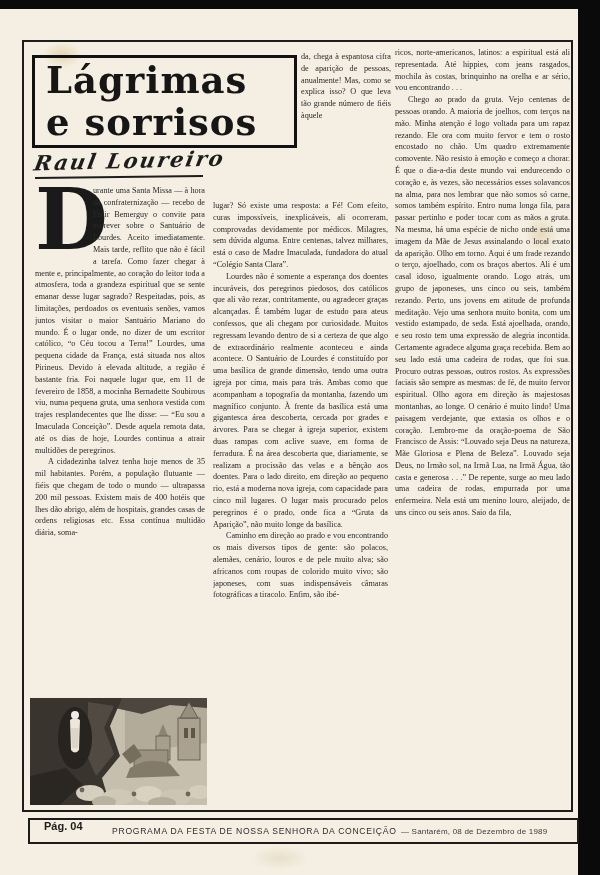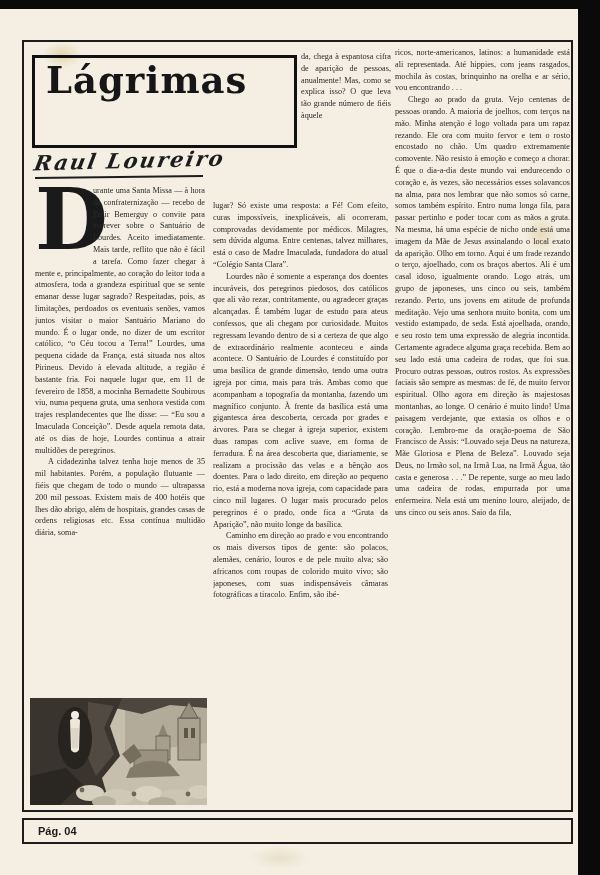--- a/index.html
+++ b/index.html
@@ -54,23 +54,23 @@
   .dropcap{
     float:left;width:54px;height:68px;margin:3px 4px 0 0;
     font-family:"DejaVu Serif", serif;font-weight:bold;
     font-size:84px;line-height:64px;color:#1a1a1a;text-align:left;
   }
   .photo{
     position:absolute;left:6px;top:656px;width:177px;height:107px;overflow:hidden;
     background:#c9c2b2;
   }
   .footer-bar{
-    position:absolute;left:22px;top:818px;width:551px;height:26px;
+    position:absolute;left:28px;top:818px;width:551px;height:26px;
     border:2px solid #1c1c1c;box-sizing:border-box;
-    display:flex;align-items:center;
+    display:flex;align-items:flex-start;
     font-family:"Liberation Sans", sans-serif;
   }
   .footer-page{
     font-weight:bold;font-size:11px;color:#1c1c1c;margin-left:14px;white-space:nowrap;
   }
   .footer-center{flex:1;text-align:center;white-space:nowrap;overflow:hidden;}
   .footer-program{font-size:8.6px;letter-spacing:.7px;color:#2c2c2c;}
   .footer-issue{font-size:8px;letter-spacing:.2px;color:#3a3a3a;}
 </style>
 </head>
@@ -79,20 +79,21 @@
 <div class="scan-edge-top"></div>
 <div class="scan-edge-right"></div>
 <div class="stain stain1"></div>
 <div class="stain stain2"></div>
 <div class="stain stain3"></div>
 
 <div class="frame">
 
   <div class="title-box">
     <div class="title-line">Lágrimas</div>
+    <div class="title-line">e sorrisos</div>
   </div>
 
   <div class="signature-wrap">
     <span class="signature-text">Raul Loureiro</span>
     <div class="signature-line"></div>
   </div>
 
   <div class="col2strip bodytext">
     <p>da, chega à espantosa cifra de aparição de pessoas, anualmente! Mas, como se explica isso? O que leva tão grande número de fiéis àquele</p>
   </div>
@@ -102,21 +103,21 @@
     <p class="indent">A cidadezinha talvez tenha hoje menos de 35 mil habitantes. Porém, a população flutuante — fiéis que chegam de todo o mundo — ultrapassa 200 mil pessoas. Existem mais de 400 hotéis que lhes dão abrigo, além de hospitais, grandes casas de ordens religiosas etc. Essa contínua multidão diária, soma-</p>
   </div>
 
   <div class="col2 bodytext">
     <p>lugar? Só existe uma resposta: a Fé! Com efeito, curas impossíveis, inexplicáveis, ali ocorreram, comprovadas devidamente por médicos. Milagres, sem dúvida alguma. Entre centenas, talvez milhares, está o caso de Madre Imaculada, fundadora do atual “Colégio Santa Clara”.</p>
     <p class="indent">Lourdes não é somente a esperança dos doentes incuráveis, dos peregrinos piedosos, dos católicos que ali vão rezar, contritamente, ou agradecer graças alcançadas. É também lugar de estudo para ateus confessos, que ali chegam por curiosidade. Muitos regressam levando dentro de si a certeza de que algo de extraordinário realmente aconteceu e ainda acontece. O Santuário de Lourdes é constituído por uma basílica de grande dimensão, tendo uma outra igreja por cima, mais para trás. Ambas como que acompanham a topografia da montanha, fazendo um magnífico conjunto. À frente da basílica está uma gigantesca área descoberta, cercada por grades e árvores. Para se chegar à igreja superior, existem duas rampas com aclive suave, em forma de ferradura. É na área descoberta que, diariamente, se realizam a procissão das velas e a bênção aos doentes. Para o lado direito, em direção ao pequeno rio, está a moderna nova igreja, com capacidade para cinco mil lugares. O lugar mais procurado pelos peregrinos é o prado, onde fica a “Gruta da Aparição”, não muito longe da basílica.</p>
     <p class="indent">Caminho em direção ao prado e vou encontrando os mais diversos tipos de gente: são polacos, alemães, cenário, louros e de pele muito alva; são africanos com roupas de colorido muito vivo; são japoneses, com suas indispensáveis câmaras fotográficas a tiracolo. Enfim, são ibé-</p>
   </div>
 
   <div class="col3 bodytext">
-    <p>ricos, norte-americanos, latinos: a humanidade está ali representada. Até hippies, com jeans rasgados, mochila às costas, brinquinho na orelha e ar sério, vou encontrando . . .</p>
+    <p>ricos, norte-americanos, latinos: a espiritual está ali representada. Até hippies, com jeans rasgados, mochila às costas, brinquinho na orelha e ar sério, vou encontrando . . .</p>
     <p class="indent">Chego ao prado da gruta. Vejo centenas de pessoas orando. A maioria de joelhos, com terços na mão. Minha atenção é logo voltada para um rapaz rezando. Ele ora com muito fervor e tem o rosto encostado no chão. Um quadro extremamente comovente. Não resisto à emoção e começo a chorar. É que o dia-a-dia deste mundo vai endurecendo o coração e, às vezes, são necessários esses solavancos na alma, para nos lembrar que não somos só carne, somos também espírito. Entro numa longa fila, para passar pertinho e poder tocar com as mãos a gruta. Na mesma, há uma espécie de nicho onde está uma imagem da Mãe de Jesus assinalando o local exato da aparição. Olho em torno. Aqui é um frade rezando o terço, ajoelhado, com os braços abertos. Ali é um casal idoso, igualmente orando. Logo atrás, um grupo de japoneses, uns cinco ou seis, também rezando. Perto, uns jovens em atitude de profunda meditação. Vejo uma senhora muito bonita, com um vestido estampado, de seda. Está ajoelhada, orando, e seu rosto tem uma expressão de alegria incontida. Certamente agradece alguma graça recebida. Bem ao seu lado está uma cadeira de rodas, que foi sua. Procuro outras pessoas, outros rostos. As expressões faciais são sempre as mesmas: de fé, de muito fervor espiritual. Olho agora em direção às majestosas montanhas, ao longe. O cenário é muito lindo! Uma paisagem verdejante, que extasia os olhos e o coração. Lembro-me da oração-poema de São Francisco de Assis: “Louvado seja Deus na natureza, Mãe Gloriosa e Plena de Beleza”. Louvado seja Deus, no Irmão sol, na Irmã Lua, na Irmã Água, tão casta e generosa . . .” De repente, surge ao meu lado uma cadeira de rodas, empurrada por uma enfermeira. Nela está um menino louro, aleijado, de uns cinco ou seis anos. Saio da fila,</p>
   </div>
 
   <div class="photo">
     <svg width="177" height="107" viewBox="0 0 177 107" xmlns="http://www.w3.org/2000/svg">
       <rect x="0" y="0" width="177" height="107" fill="#c6bfae"></rect>
 
       <path d="M95 0 L177 0 L177 45 L95 55 Z" fill="#b3ab9a"></path>
 
       <path d="M60 0 L177 0 L177 10 L140 7 L112 16 L85 10 Z" fill="#4c463f"></path>
@@ -153,13 +154,17 @@
       <circle cx="52" cy="92" r="2.4" fill="#6e665a"></circle>
       <circle cx="104" cy="96" r="2.4" fill="#6e665a"></circle>
       <circle cx="158" cy="96" r="2.4" fill="#6e665a"></circle>
     </svg>
   </div>
 
 </div>
 
 <div class="footer-bar">
   <span class="footer-page">Pág. 04</span>
+  <span class="footer-center">
+    <span class="footer-program">PROGRAMA DA FESTA DE NOSSA SENHORA DA CONCEIÇÃO</span>
+    <span class="footer-issue">—  Santarém, 08 de Dezembro de 1989</span>
+  </span>
 </div>
 
 </body></html>

